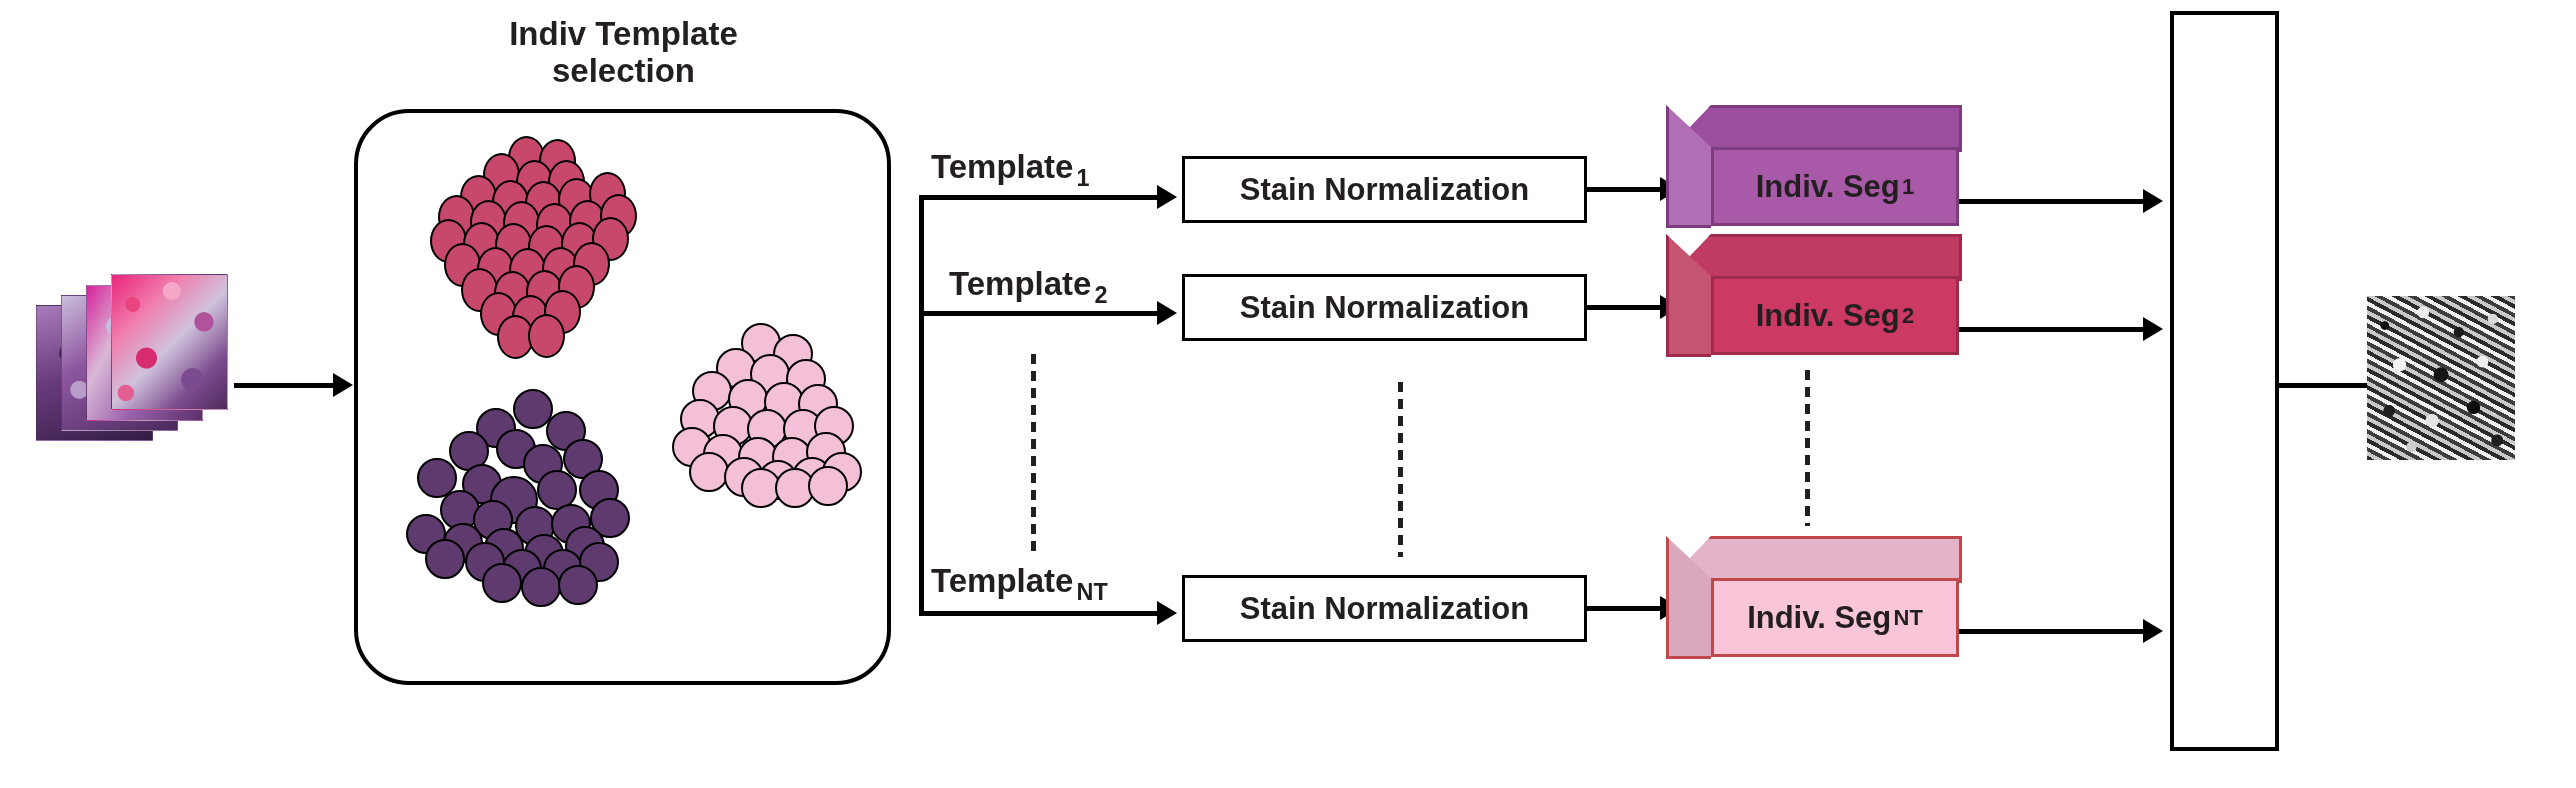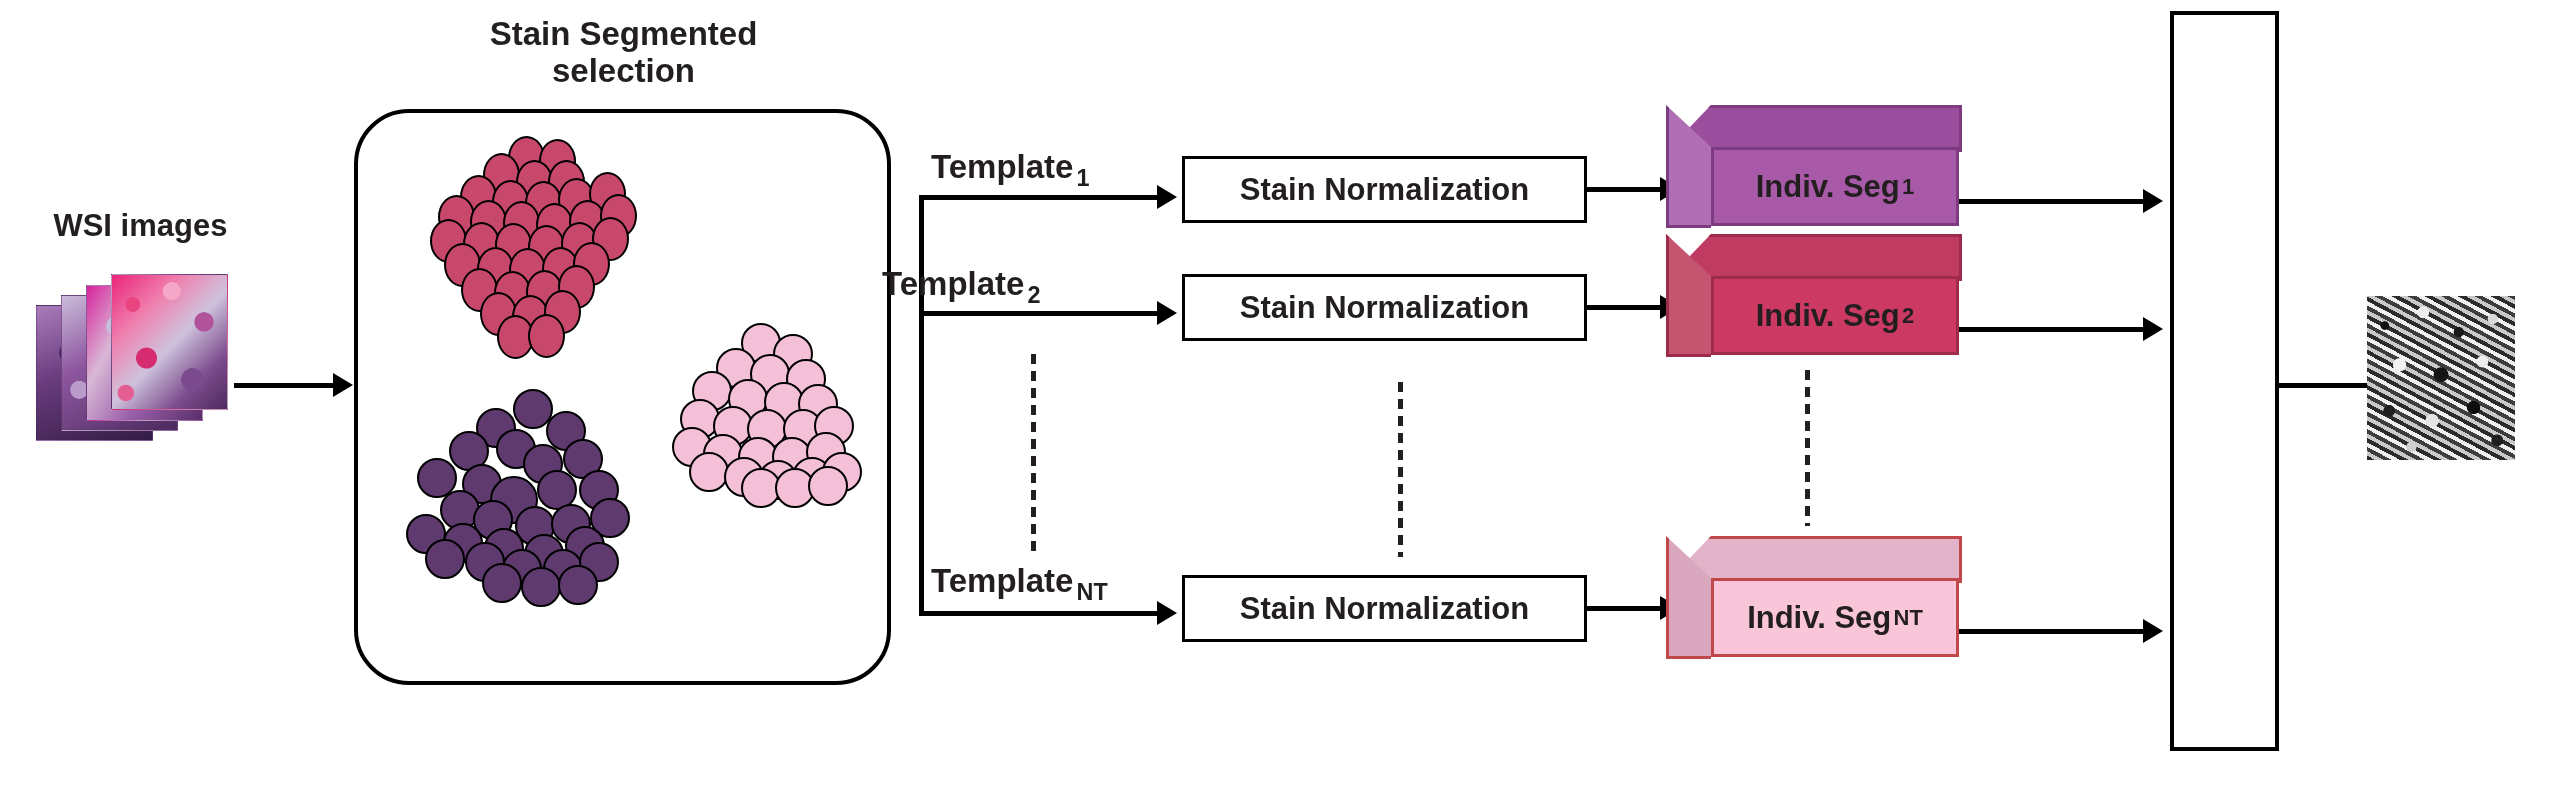--- a/index.html
+++ b/index.html
@@ -251,33 +251,32 @@
       radial-gradient(circle at 88% 88%, #1f1f1f 0 5.5px, transparent 6.2px),
       repeating-linear-gradient(28deg, #2b2b2b 0 3.9px, #c9c9c9 3.9px 7.8px, #3d3d3d 7.8px 11.7px, #efefef 11.7px 15.6px),
       #9a9a9a;
   }
 </style>
 </head>
 <body>
 
 <div id="canvas">
 
-  <div class="abs label" id="wsi-label">WSI images</div>
 
   <div class="abs wsi-stack">
     <div class="wsi-sheet s1 tex-d"></div>
     <div class="wsi-sheet s2 tex-c"></div>
     <div class="wsi-sheet s3 tex-b"></div>
     <div class="wsi-sheet s4 tex-a"></div>
   </div>
 
   <div class="hline" style="left:234px; top:383px; width:101px;"></div>
   <div class="arrowhead" style="left:333px; top:373px;"></div>
 
-  <div class="abs label" id="stain-template-title">Stain Segmented
+  <div class="abs label" id="stain-template-title">Indiv Template
 selection</div>
 
   <div class="abs" id="stain-template-panel">
 
     <div class="cluster" style="left:47px; top:23.4px; width:257px; height:234px;">
       <div class="blob oval" style="left:103px;top:0px;  width:37px;height:44px;background:#c8486b;"></div>
       <div class="blob oval" style="left:134px;top:3.1px;  width:37px;height:44px;background:#c8486b;"></div>
       <div class="blob oval" style="left:78px;top:17px; width:37px;height:44px;background:#c8486b;"></div>
       <div class="blob oval" style="left:111px;top:23.4px; width:37px;height:44px;background:#c8486b;"></div>
       <div class="blob oval" style="left:143px;top:23.4px; width:37px;height:44px;background:#c8486b;"></div>
@@ -379,21 +378,21 @@
   </div>
 
   <div class="vline" style="left:919px; top:195px; height:417px;"></div>
 
   <div class="template-label" style="left:931px; top:148px;">
     <span>Template</span><span class="sub">1</span>
   </div>
   <div class="hline" style="left:919px; top:195px; width:241px;"></div>
   <div class="arrowhead" style="left:1157px; top:185px;"></div>
 
-  <div class="template-label" style="left:882px; top:265px;">
+  <div class="template-label" style="left:949px; top:265px;">
     <span>Template</span><span class="sub">2</span>
   </div>
   <div class="hline" style="left:919px; top:311px; width:241px;"></div>
   <div class="arrowhead" style="left:1157px; top:301px;"></div>
 
   <div class="template-label" style="left:931px; top:562px;">
     <span>Template</span><span class="sub">NT</span>
   </div>
   <div class="hline" style="left:919px; top:611px; width:241px;"></div>
   <div class="arrowhead" style="left:1157px; top:601px;"></div>

